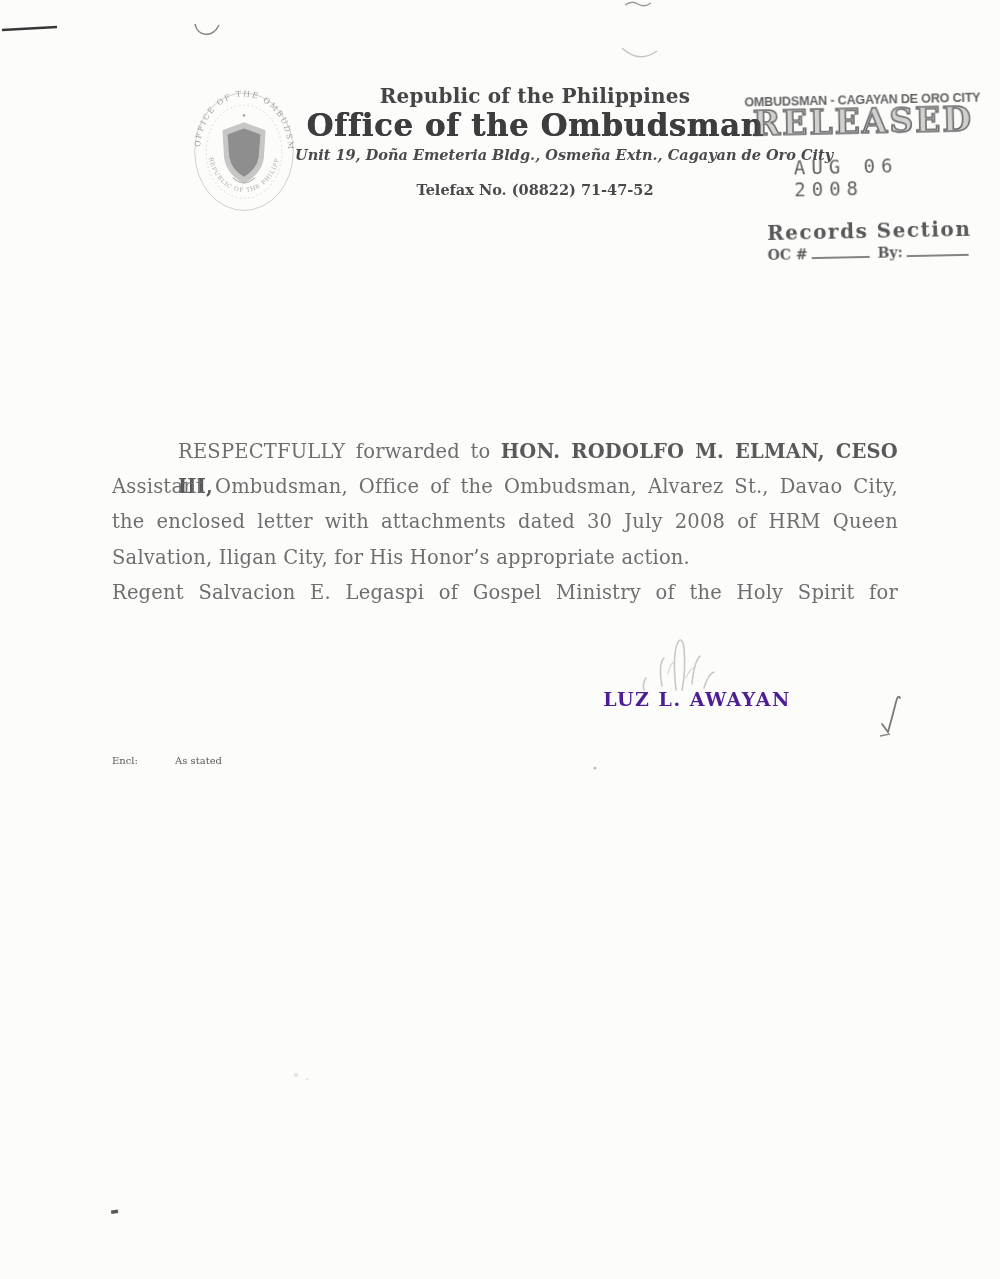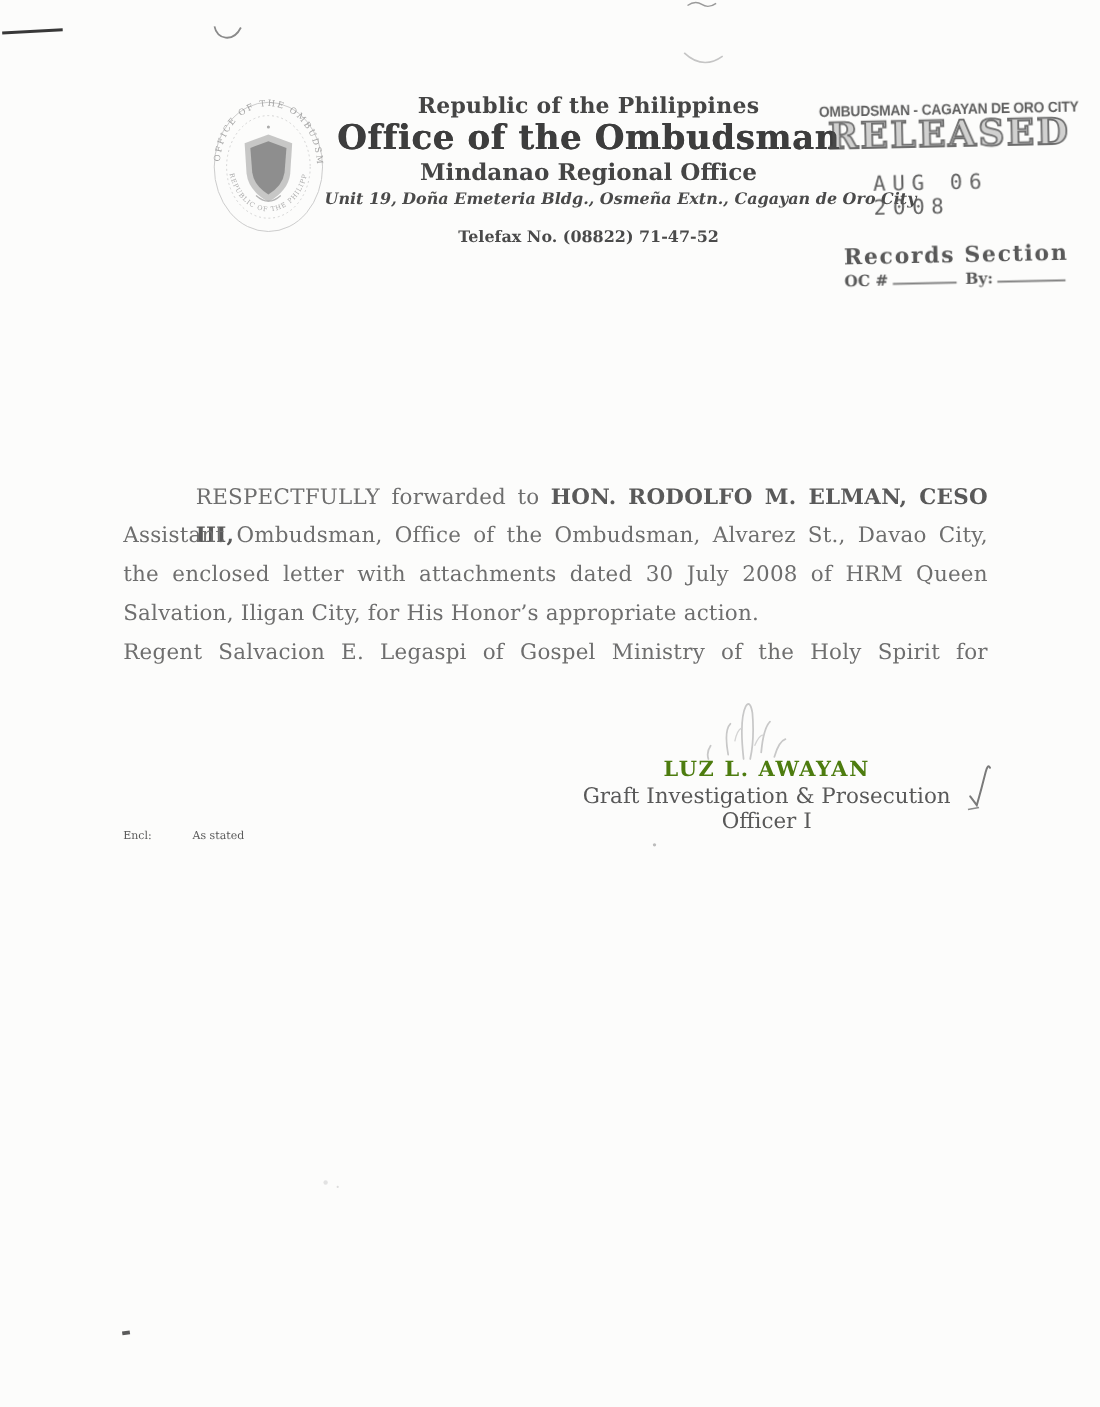--- a/index.html
+++ b/index.html
@@ -44,21 +44,21 @@
               color:#6e6e6e;letter-spacing:.2px;margin-top:17px;}
   .body-line{height:35.2px;line-height:35.2px;text-align:justify;text-align-last:justify;
              white-space:normal;}
   .body-line.first{padding-left:66px;width:720px;}
   .body-line.last{text-align:left;text-align-last:left;}
   .bold-addressee{font-weight:bold;color:#595959;}
 
   
   .sig-squiggle{position:absolute;left:618px;top:634px;width:116px;height:64px;}
   .sig-block{position:absolute;left:498px;top:688px;width:398px;text-align:center;}
-  .sig-name{font-size:19px;font-weight:bold;letter-spacing:1.5px;color:#4d7c0f;}
+  .sig-name{font-size:19px;font-weight:bold;letter-spacing:1.5px;color:#4c1d95;}
   .sig-title{font-size:19.5px;margin-top:2px;color:#585858;}
   .pen-mark{position:absolute;left:876px;top:690px;width:32px;height:52px;}
 
   
   .encl-block{position:absolute;left:112px;top:755px;font-size:10px;color:#595959;}
   .encl-label{display:inline-block;width:63px;}
 
   .artifacts{position:absolute;left:0;top:0;width:1000px;height:1279px;pointer-events:none;}
 </style>
 </head>
@@ -92,21 +92,20 @@
     </text>
     <path d="M65 56 L90 65 L88 97 Q86 115 65 127 Q44 115 42 97 L40 65 Z" fill="#9b9b9b" opacity="0.55"></path>
     <path d="M65 63 L84 70 L82 96 Q80 110 65 119 Q50 110 48 96 L46 70 Z" fill="#7f7f7f" opacity="0.8"></path>
     <path d="M52 120 Q65 132 78 120" stroke="#b5b5b5" stroke-width="1.5" fill="none"></path>
     <circle cx="65" cy="48" r="1.6" fill="#ababab"></circle>
   </svg>
 
   <div class="header-block">
     <div class="hdr-line1">Republic of the Philippines</div>
     <div class="hdr-line2">Office of the Ombudsman</div>
-    <div class="hdr-line3">Mindanao Regional Office</div>
     <div class="hdr-line4">Unit 19, Doña Emeteria Bldg., Osmeña Extn., Cagayan de Oro City</div>
     <div class="hdr-line5">Telefax No. (08822) 71-47-52</div>
   </div>
 
   <div class="stamp">
     <div class="stamp-office">OMBUDSMAN - CAGAYAN DE ORO CITY</div>
     <div class="stamp-released">RELEASED</div>
     <div class="stamp-date">AUG 06 2008</div>
     <div class="stamp-records">Records Section</div>
     <div class="stamp-ocline">
@@ -123,21 +122,20 @@
     <div class="body-line">Regent Salvacion E. Legaspi of Gospel Ministry of the Holy Spirit for</div>
   </div>
 
   <svg class="sig-squiggle" viewBox="0 0 116 64" xmlns="http://www.w3.org/2000/svg">
     <path d="M44 52 Q40 30 46 24 M58 56 Q54 20 60 8 Q64 2 66 14 Q68 38 64 56 M74 50 Q76 28 82 22 M86 54 Q90 40 96 38 M28 44 Q24 50 26 56" stroke="#c8c8c8" stroke-width="1.6" fill="none" stroke-linecap="round"></path>
     <path d="M50 40 Q52 30 56 28 M68 44 Q72 34 76 34" stroke="#d4d4d4" stroke-width="1.2" fill="none"></path>
   </svg>
 
   <div class="sig-block">
     <div class="sig-name">LUZ L. AWAYAN</div>
-    <div class="sig-title">Graft Investigation &amp; Prosecution Officer I</div>
   </div>
 
   <svg class="pen-mark" viewBox="0 0 32 52" xmlns="http://www.w3.org/2000/svg">
     <path d="M6 34 L12 42 Q16 28 20 12 M20 12 Q22 4 24 8" stroke="#7a7a7a" stroke-width="1.8" fill="none" stroke-linecap="round"></path>
     <path d="M4 46 L14 44" stroke="#8a8a8a" stroke-width="1.4" fill="none"></path>
   </svg>
 
   <div class="encl-block">
     <span class="encl-label">Encl:</span><span>As stated</span>
   </div>

